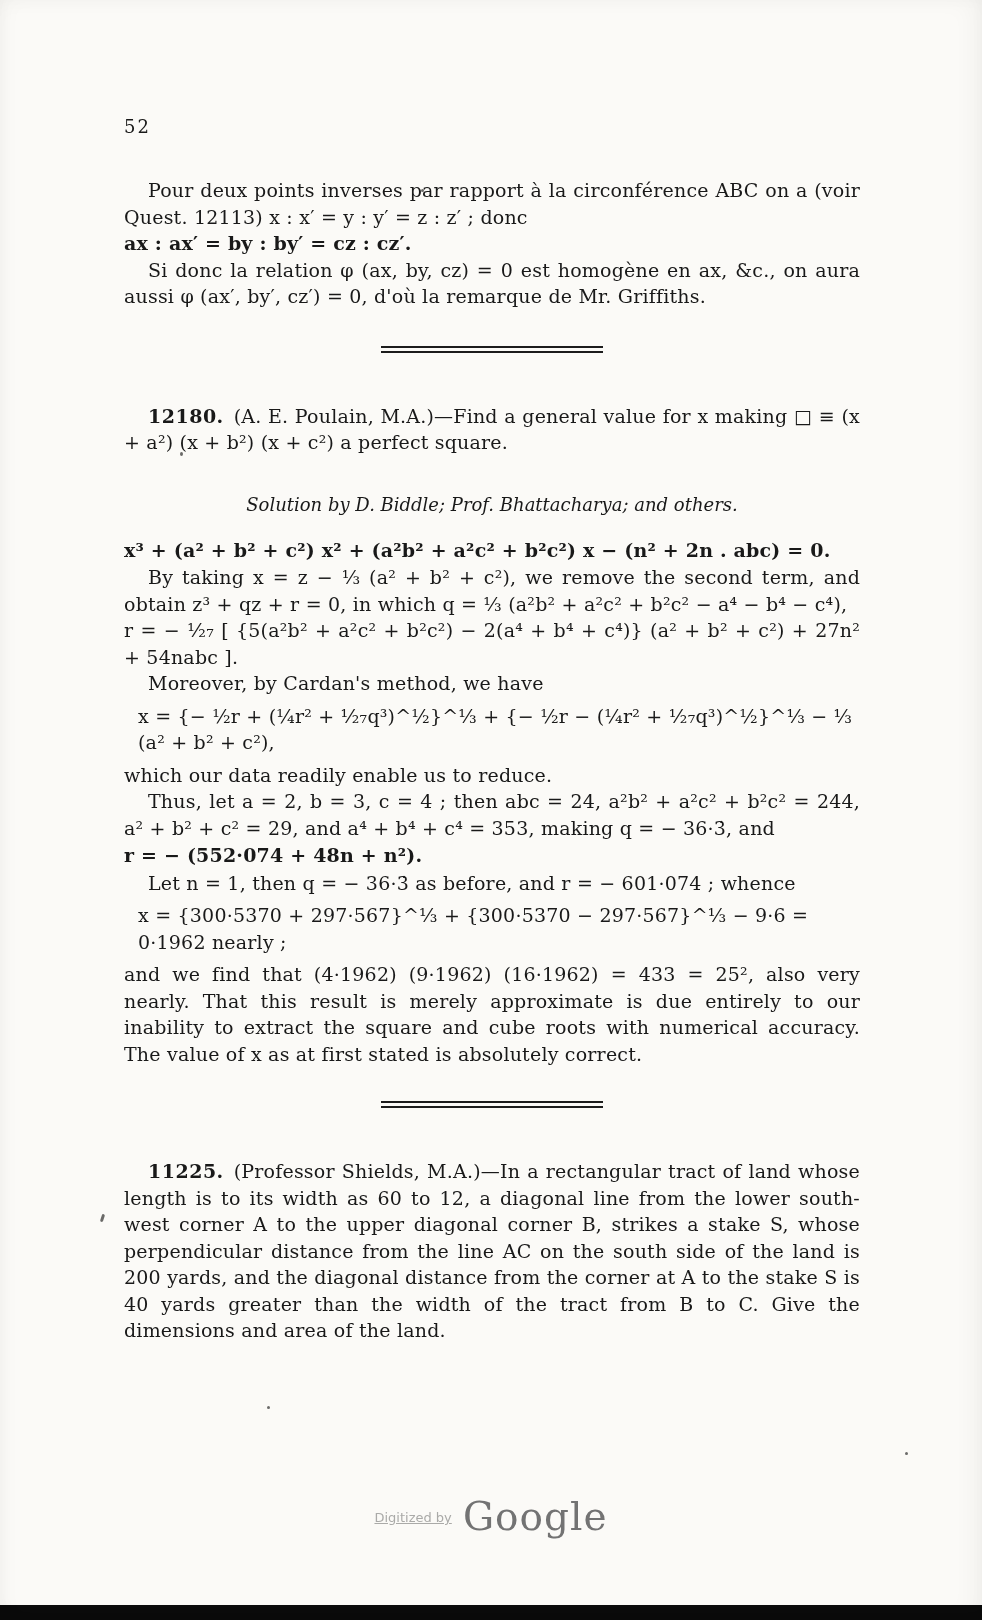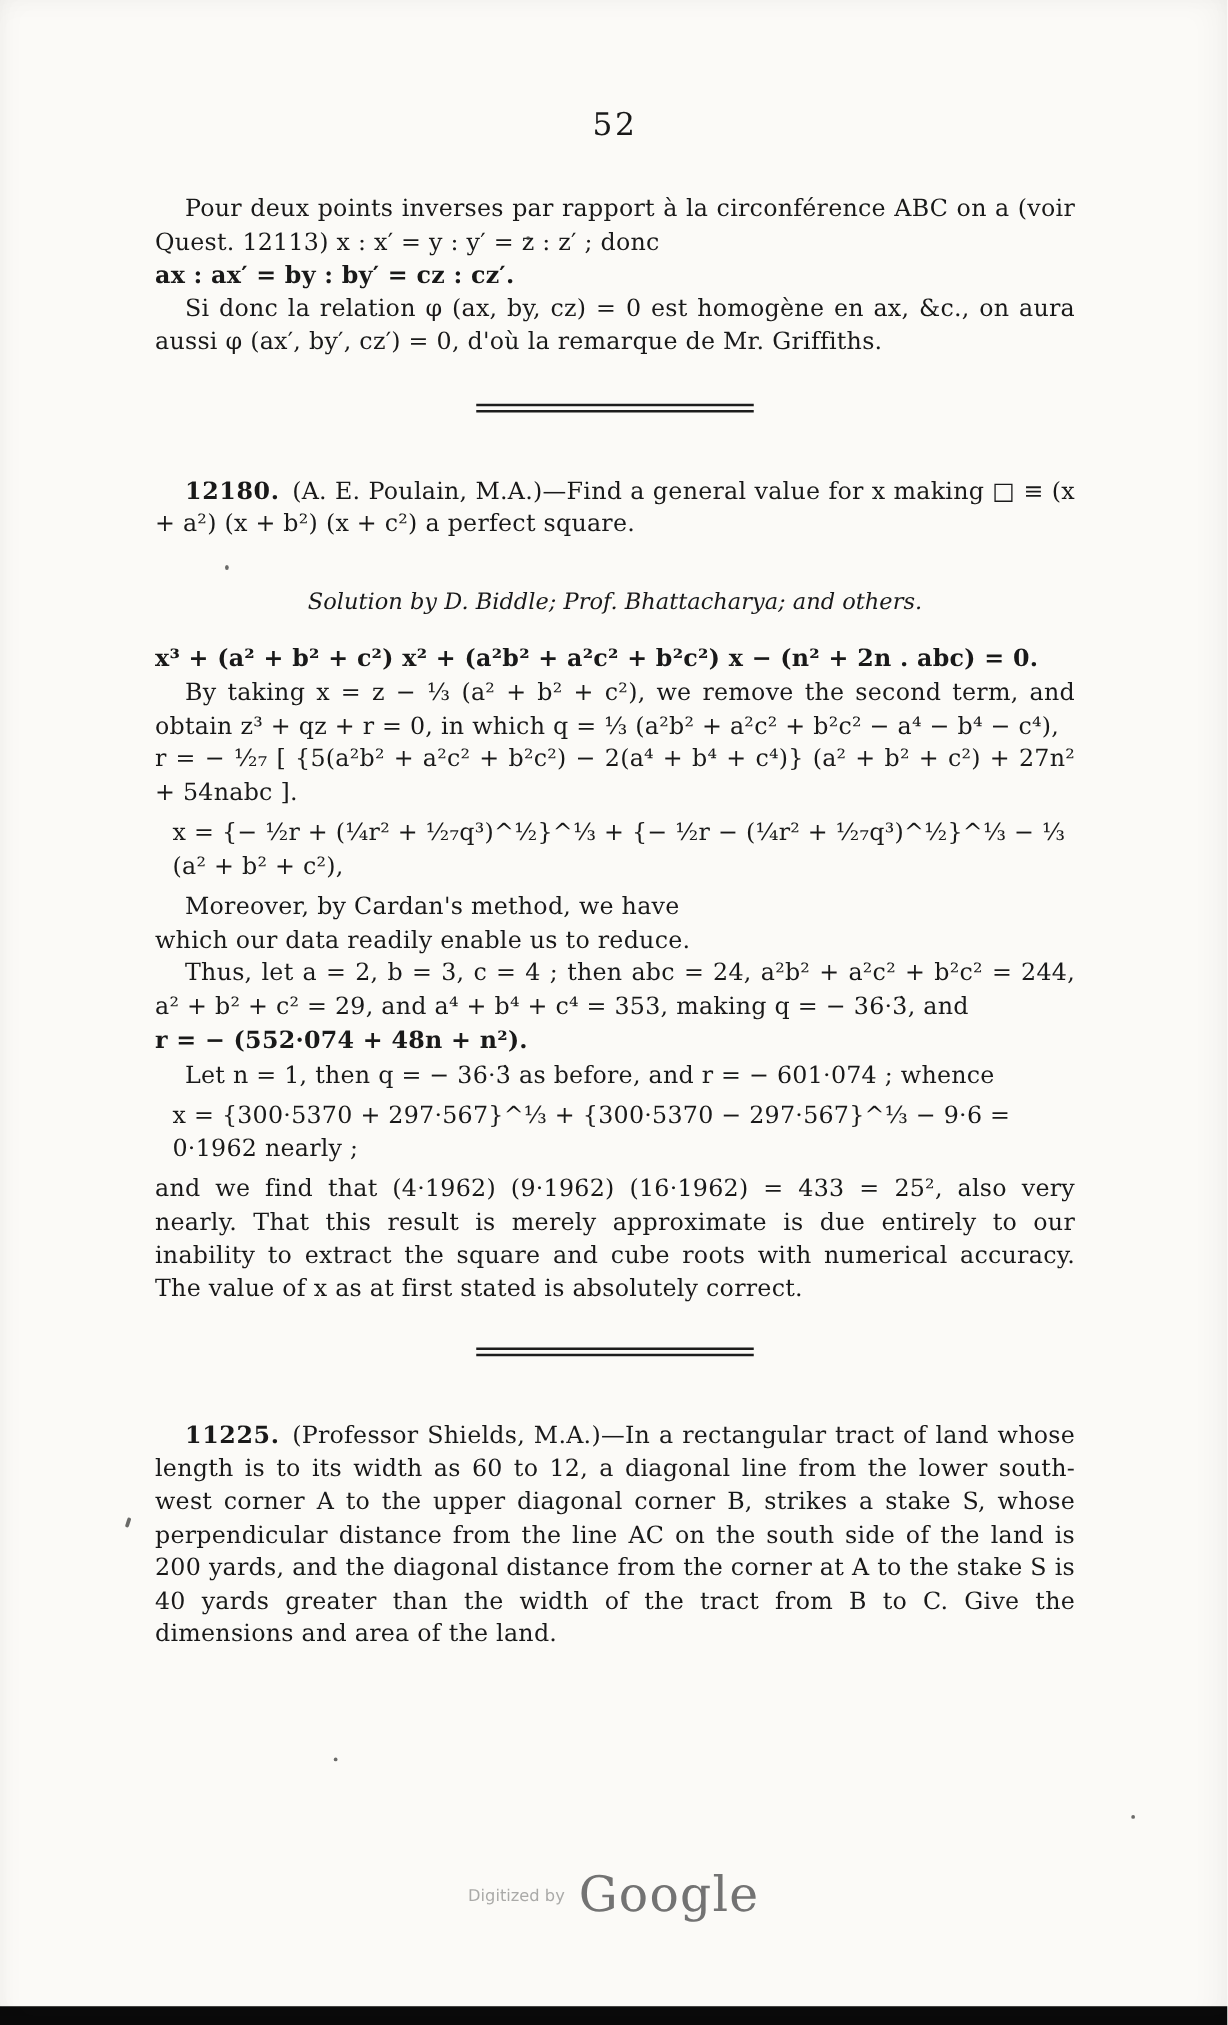--- a/index.html
+++ b/index.html
@@ -17,23 +17,22 @@
   }
   .page::after {
     content: "";
     position: absolute; inset: 0;
     pointer-events: none;
     box-shadow: inset -10px 0 22px rgba(0,0,0,0.035), inset 0 -8px 14px rgba(0,0,0,0.03), inset 8px 0 18px rgba(0,0,0,0.02);
   }
   .content { padding: 0 122px 0 124px; }
 
   .pagenum {
-    padding-top: 85px;
-    text-align: center;
-    font-size: 25px;
+    padding-top: 116px;
+    font-size: 18px;
     letter-spacing: 2px;
   }
 
   .para {
     font-size: 19px;
     line-height: 26.5px;
     text-align: justify;
     letter-spacing: 0.2px;
   }
   .indent { text-indent: 24px; }
@@ -71,20 +70,21 @@
     left: 0; right: 0; top: 1494px;
     text-align: center;
     white-space: nowrap;
   }
   .dig {
     font-family: "DejaVu Sans", "Liberation Sans", sans-serif;
     font-size: 13px;
     color: #aaaaa8;
     vertical-align: 8px;
     margin-right: 6px;
+    text-decoration: underline;
   }
   .google {
     font-family: "DejaVu Serif", "Liberation Serif", serif;
     font-size: 39px;
     color: #737373;
     letter-spacing: 1px;
   }
 
   .scan-bar {
     position: absolute;
@@ -121,22 +121,22 @@
 
     <div class="divider div1"></div>
 
     <section>
       <p class="para indent q-heading"><b class="qnum">12180.</b><span>(A. E. Poulain, M.A.)—Find a general value for x making □ ≡ (x + a²) (x + b²) (x + c²) a perfect square.</span></p>
       <p class="solution-by">Solution by D. Biddle; Prof. Bhattacharya; and others.</p>
       <div class="solution-body">
         <p class="para eq-center">x³ + (a² + b² + c²) x² + (a²b² + a²c² + b²c²) x − (n² + 2n . abc) = 0.</p>
         <p class="para indent">By taking x = z − ⅓ (a² + b² + c²), we remove the second term, and obtain z³ + qz + r = 0, in which q = ⅓ (a²b² + a²c² + b²c² − a⁴ − b⁴ − c⁴),</p>
         <p class="para">r = − ¹⁄₂₇ [ {5(a²b² + a²c² + b²c²) − 2(a⁴ + b⁴ + c⁴)} (a² + b² + c²) + 27n² + 54nabc ].</p>
+        <p class="para indent">Moreover, by Cardan's method, we have</p>
         <p class="para eq-left">x = {− ½r + (¼r² + ¹⁄₂₇q³)^½}^⅓ + {− ½r − (¼r² + ¹⁄₂₇q³)^½}^⅓ − ⅓ (a² + b² + c²),</p>
-        <p class="para indent">Moreover, by Cardan's method, we have</p>
         <p class="para">which our data readily enable us to reduce.</p>
         <p class="para indent">Thus, let a = 2, b = 3, c = 4 ; then abc = 24, a²b² + a²c² + b²c² = 244, a² + b² + c² = 29, and a⁴ + b⁴ + c⁴ = 353, making q = − 36·3̇, and</p>
         <p class="para eq-center">r = − (552·074 + 48n + n²).</p>
         <p class="para indent">Let n = 1, then q = − 36·3̇ as before, and r = − 601·074 ; whence</p>
         <p class="para eq-left">x = {300·5370 + 297·567}^⅓ + {300·5370 − 297·567}^⅓ − 9·6 = 0·1962 nearly ;</p>
         <p class="para">and we find that (4·1962) (9·1962) (16·1962) = 433 = 25², also very nearly. That this result is merely approximate is due entirely to our inability to extract the square and cube roots with numerical accuracy. The value of x as at first stated is absolutely correct.</p>
       </div>
     </section>
 
     <div class="divider div2"></div>

